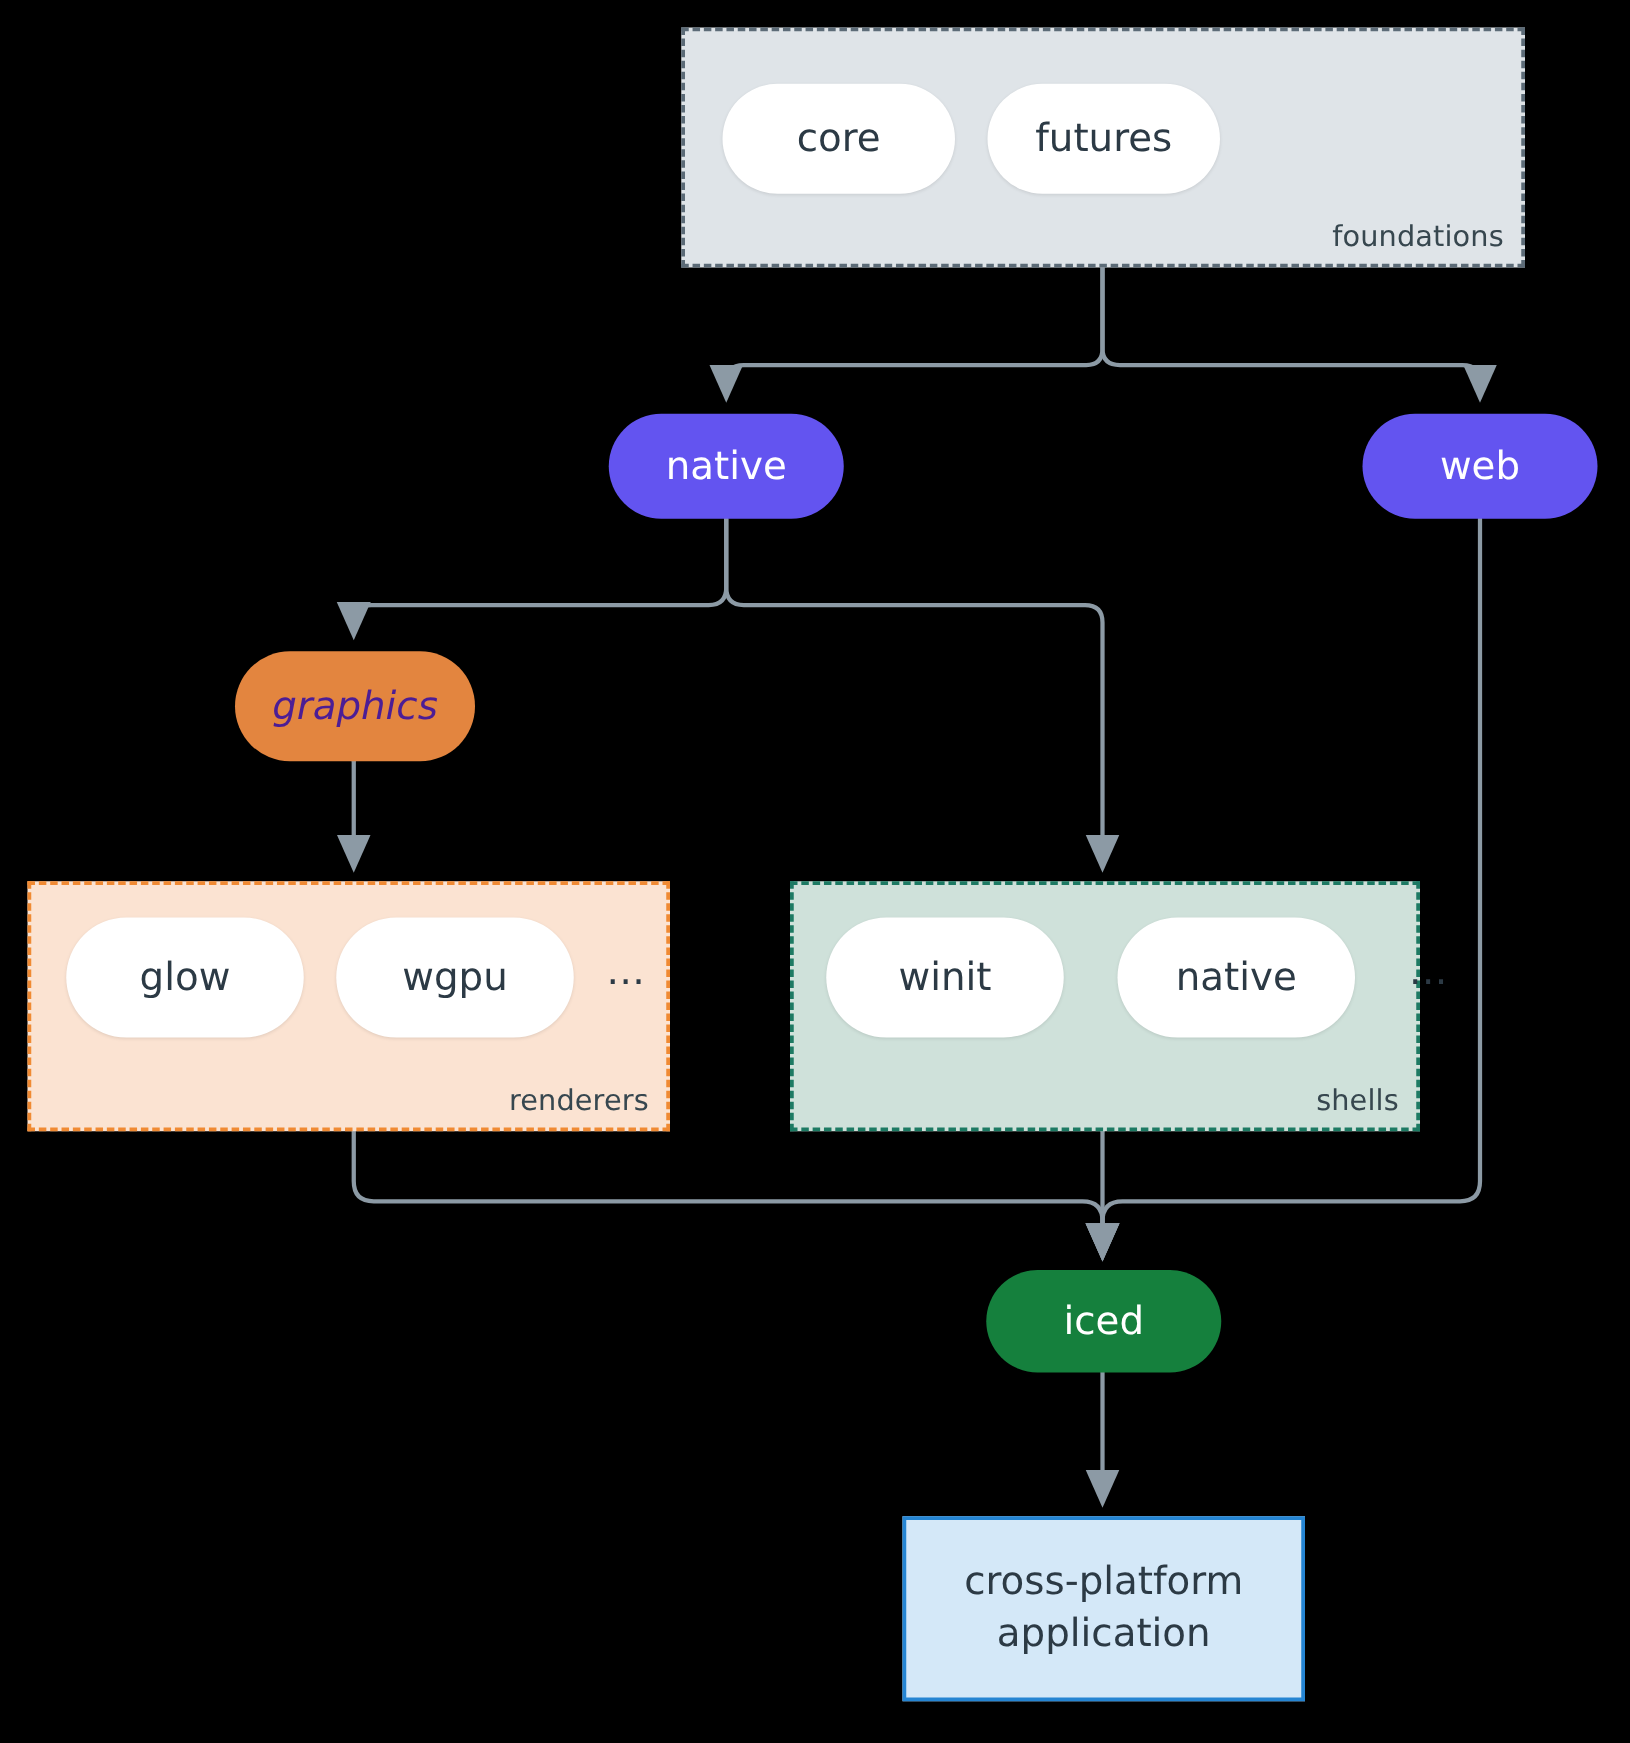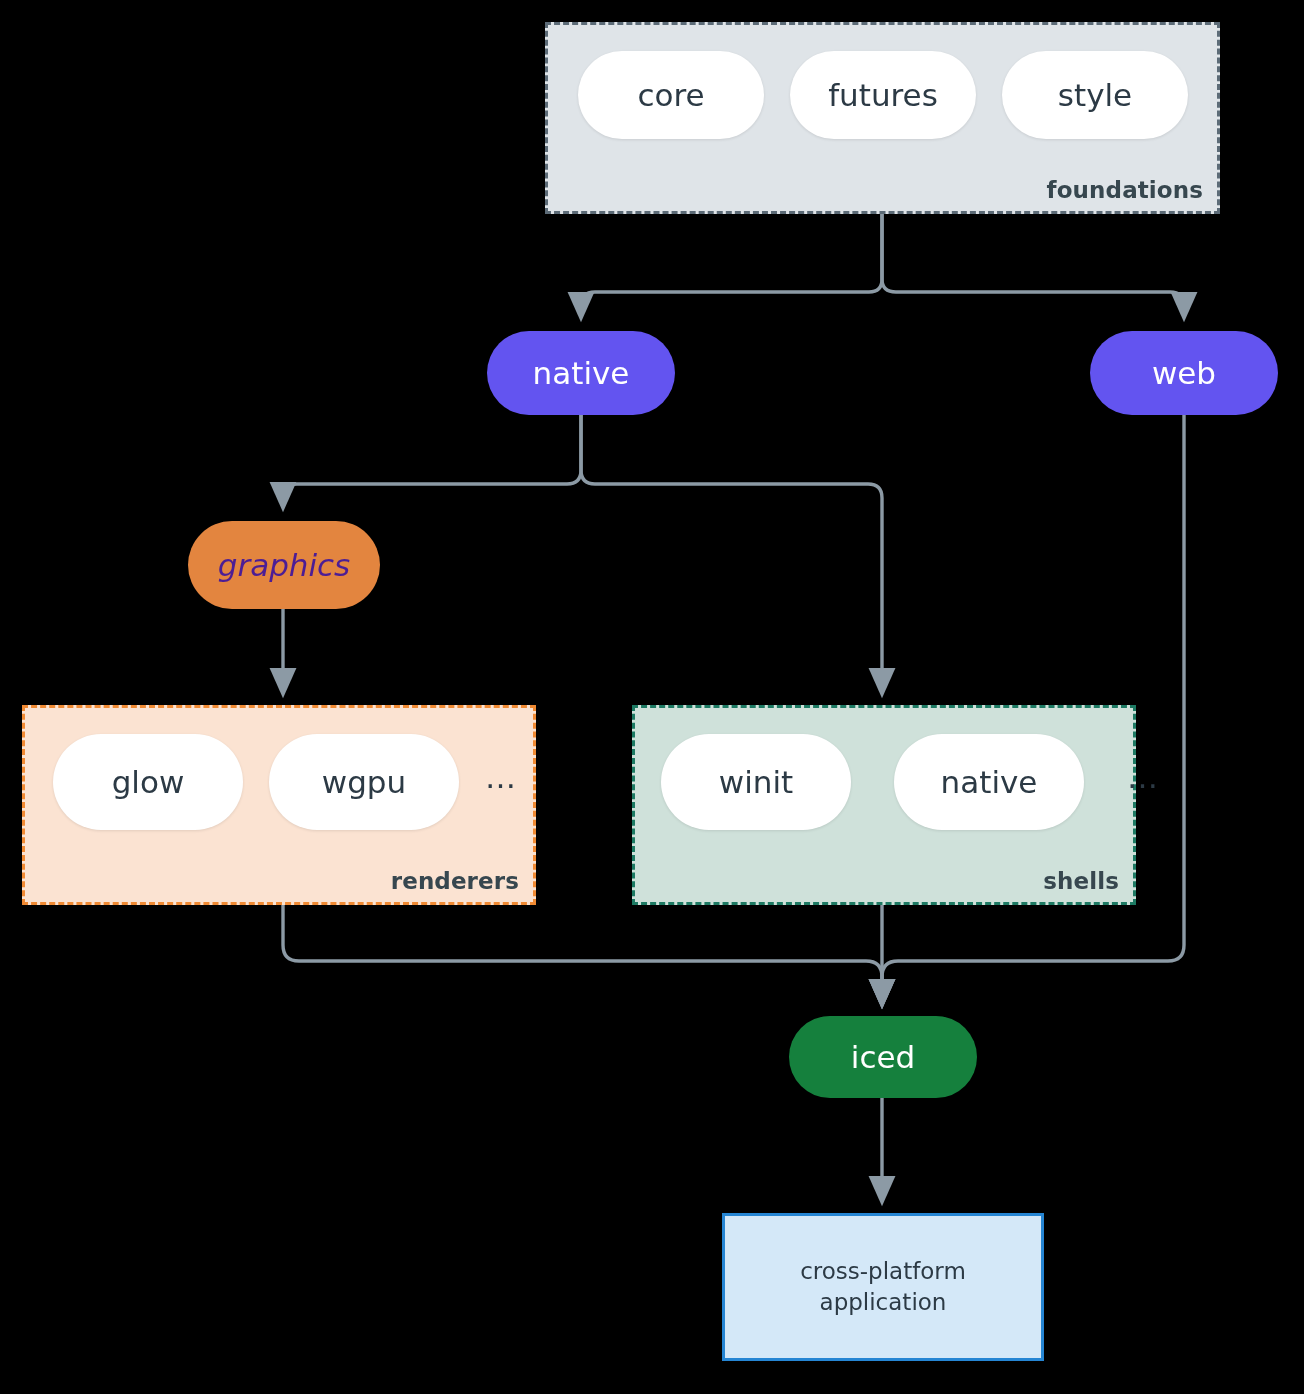--- a/index.html
+++ b/index.html
@@ -33,21 +33,20 @@
     border-width: 3px;
   }
   .group-label {
     position: absolute;
     right: 14px;
     bottom: 8px;
     font-size: 23px;
     color: #37474f;
     letter-spacing: 0.1px;
     white-space: nowrap;
-    font-weight: bold;
   }
   .group-items {
     position: absolute;
     left: 0;
     top: 0;
     display: flex;
     align-items: center;
     gap: 26px;
   }
 
@@ -86,28 +85,28 @@
   
   .node-rect {
     position: absolute;
     display: flex;
     align-items: center;
     justify-content: center;
     text-align: center;
     box-sizing: border-box;
     border-width: 3px;
     border-style: solid;
-    font-size: 23px;
+    font-size: 31px;
     line-height: 1.35;
     color: #2c3a45;
   }
 
   
   #group-foundations { left: 545px; top: 22px;  width: 675px; height: 192px; }
-  #group-foundations .group-items { left: 30px; top: 26px; }
+  #group-foundations .group-items { left: 30px; top: 42px; }
   #group-foundations .pill-white { width: 186px; height: 88px; }
 
   #group-renderers  { left: 22px;  top: 705px; width: 514px; height: 200px; }
   #group-renderers .group-items { left: 28px; top: 26px; }
   #group-renderers .pill-white { width: 190px; height: 96px; }
 
   #group-shells     { left: 632px; top: 705px; width: 504px; height: 200px; }
   #group-shells .group-items { left: 26px; top: 26px; gap: 43px; }
   #group-shells .pill-white { width: 190px; height: 96px; }
 
@@ -147,21 +146,20 @@
       <path d="M 1184,415 L 1184,945 Q 1184,961 1168,961 L 898,961 Q 882,961 882,977 L 882,999" marker-end="url(#arrowhead)"></path>
 
       <path d="M 882,1098 L 882,1196" marker-end="url(#arrowhead)"></path>
     </g>
   </svg>
 
   <div class="group" id="group-foundations" style="background: rgb(223, 228, 232); border-color: rgb(92, 107, 119); border-style: dashed;">
     <div class="group-items">
       <div class="pill-white">core</div>
       <div class="pill-white">futures</div>
-      <div class="pill-white">style</div>
     </div>
     <div class="group-label">foundations</div>
   </div>
 
   <div class="group" id="group-renderers" style="background: rgb(251, 227, 210); border-color: rgb(240, 138, 51); border-style: dashed;">
     <div class="group-items">
       <div class="pill-white">glow</div>
       <div class="pill-white">wgpu</div>
       <div class="ellipsis">…</div>
     </div>

